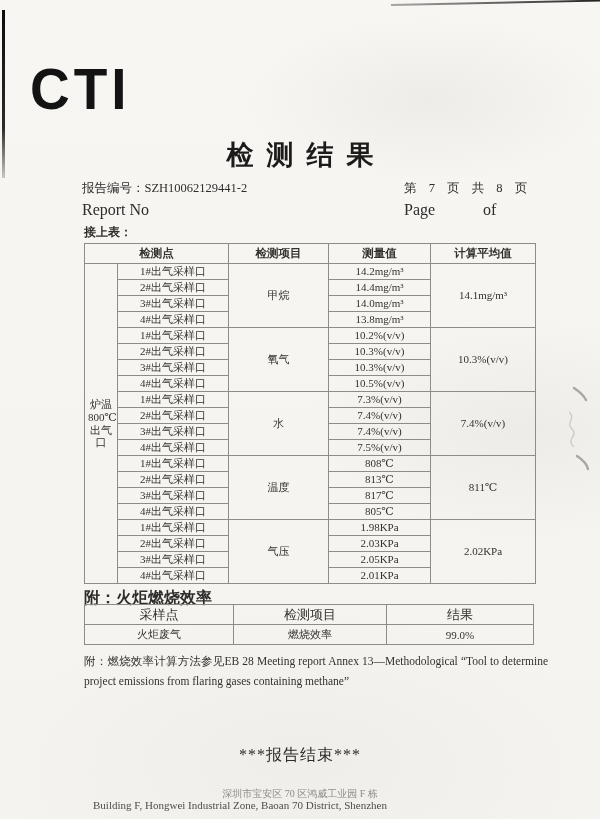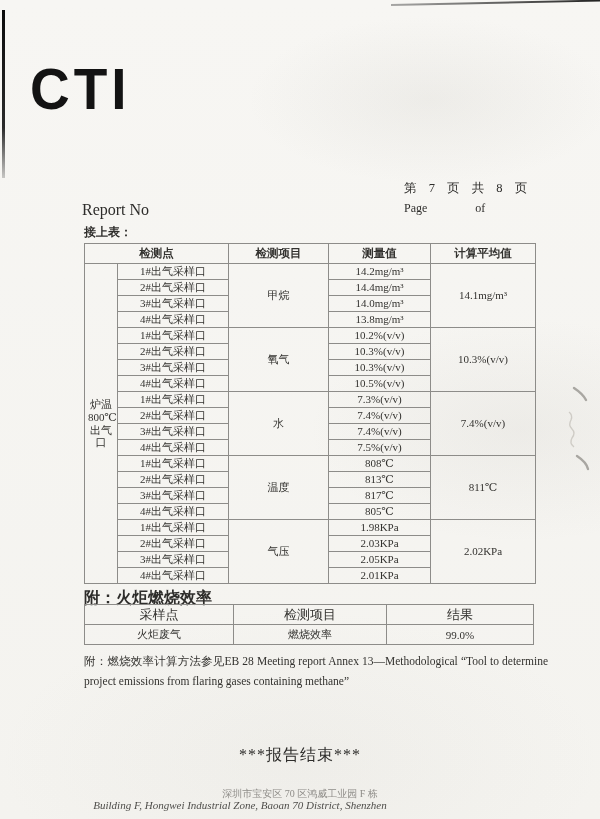--- a/index.html
+++ b/index.html
@@ -19,58 +19,62 @@
   .edge-top{position:absolute;left:391px;top:4px;width:214px;height:2.4px;background:linear-gradient(to right,rgba(70,70,70,.45),#1f1f1f);transform:rotate(-1.2deg);transform-origin:left center;}
   .crease-right{position:absolute;right:0;top:0;width:16px;height:100%;background:linear-gradient(to right,transparent,rgba(130,128,118,.22));}
   .handwriting{position:absolute;left:544px;top:384px;opacity:.55;}
 
   
   .logo{position:absolute;left:30px;top:62px;font-family:"Liberation Sans","DejaVu Sans",sans-serif;font-weight:bold;font-size:55px;letter-spacing:4px;color:#131313;transform:scaleY(1.04);line-height:1;}
   .title{position:absolute;left:0;width:600px;top:137px;text-align:center;font-size:27px;font-weight:bold;letter-spacing:13px;text-indent:13px;color:#1c1b1a;}
   .repno{position:absolute;left:82px;top:180px;font-size:12.5px;}
   .repno-en{position:absolute;left:82px;top:201px;font-size:16px;}
   .pageno{position:absolute;left:404px;top:180px;font-size:12.5px;word-spacing:9px;}
-  .pageno-en{position:absolute;left:404px;top:201px;font-size:12px;}
+  .pageno-en{position:absolute;left:404px;top:201px;font-size:16px;}
   .pageno-en .of{display:inline-block;margin-left:48px;}
 
   
   .continued{position:absolute;left:84px;top:224px;font-size:12px;font-weight:bold;}
   table{border-collapse:collapse;table-layout:fixed;}
   .main-table{position:absolute;left:84px;top:243px;width:451px;}
   .flare-title{position:absolute;left:84px;top:588px;font-size:16px;font-weight:bold;}
   .flare-table{position:absolute;left:84px;top:604px;width:449px;}
   th,td{border:1px solid #8d8c89;text-align:center;padding:0 3px;vertical-align:middle;color:#33322f;}
   .main-table th{height:19px;font-size:11.5px;font-weight:bold;}
   .main-table td{height:15px;font-size:11px;line-height:1.15;}
   .group-cell{white-space:pre-line;font-size:11px;line-height:1.5;}
   .flare-table th{height:19px;font-size:13px;font-weight:normal;}
   .flare-table td{height:19px;font-size:11px;}
 
   
   .footnote{position:absolute;left:84px;top:652px;width:464px;font-size:11.5px;line-height:1.7;text-align:justify;color:#33322f;}
   .report-end{position:absolute;left:0;width:600px;top:745px;text-align:center;font-size:16px;letter-spacing:1px;}
   .addr-zh{position:absolute;left:0;width:600px;top:787px;text-align:center;font-size:10px;color:#8e8c88;}
-  .addr-en{position:absolute;left:0;width:480px;top:799px;text-align:center;font-size:11px;color:#4e4d4a;font-style:italic;}
+  .addr-en{position:absolute;left:0;width:480px;top:799px;text-align:center;font-size:11px;color:#4e4d4a;}
 </style>
 </head>
 <body>
 
 <div class="page">
 
   <div class="edge-left"></div>
   <div class="edge-top"></div>
   <div class="crease-right"></div>
   <svg class="handwriting" width="48" height="92" viewBox="0 0 48 92">
     <path d="M30 4 C36 8, 40 12, 42 16" stroke="#6f6c66" stroke-width="2.4" fill="none" stroke-linecap="round"></path>
     <path d="M25 28 q4 3 2 8 q-3 5 1 9 q4 4 0 9 q-3 5 2 9" stroke="#b5b1a9" stroke-width="1.4" fill="none"></path>
     <path d="M33 72 C39 76, 43 80, 44 85" stroke="#6f6c66" stroke-width="2.4" fill="none" stroke-linecap="round"></path>
   </svg>
 
   <div class="logo">CTI</div>
-
+  <div class="title">检测结果</div>
+
+  <div class="repno">
+    <span>报告编号：</span><span>SZH10062129441-2</span>
+  </div>
   <div class="repno-en">Report No</div>
   <div class="pageno">第 7 页 共 8 页</div>
   <div class="pageno-en">
     <span>Page</span><span class="of">of</span>
   </div>
 
   <div class="continued">接上表：</div>
 
   <table class="main-table">
     <colgroup>

